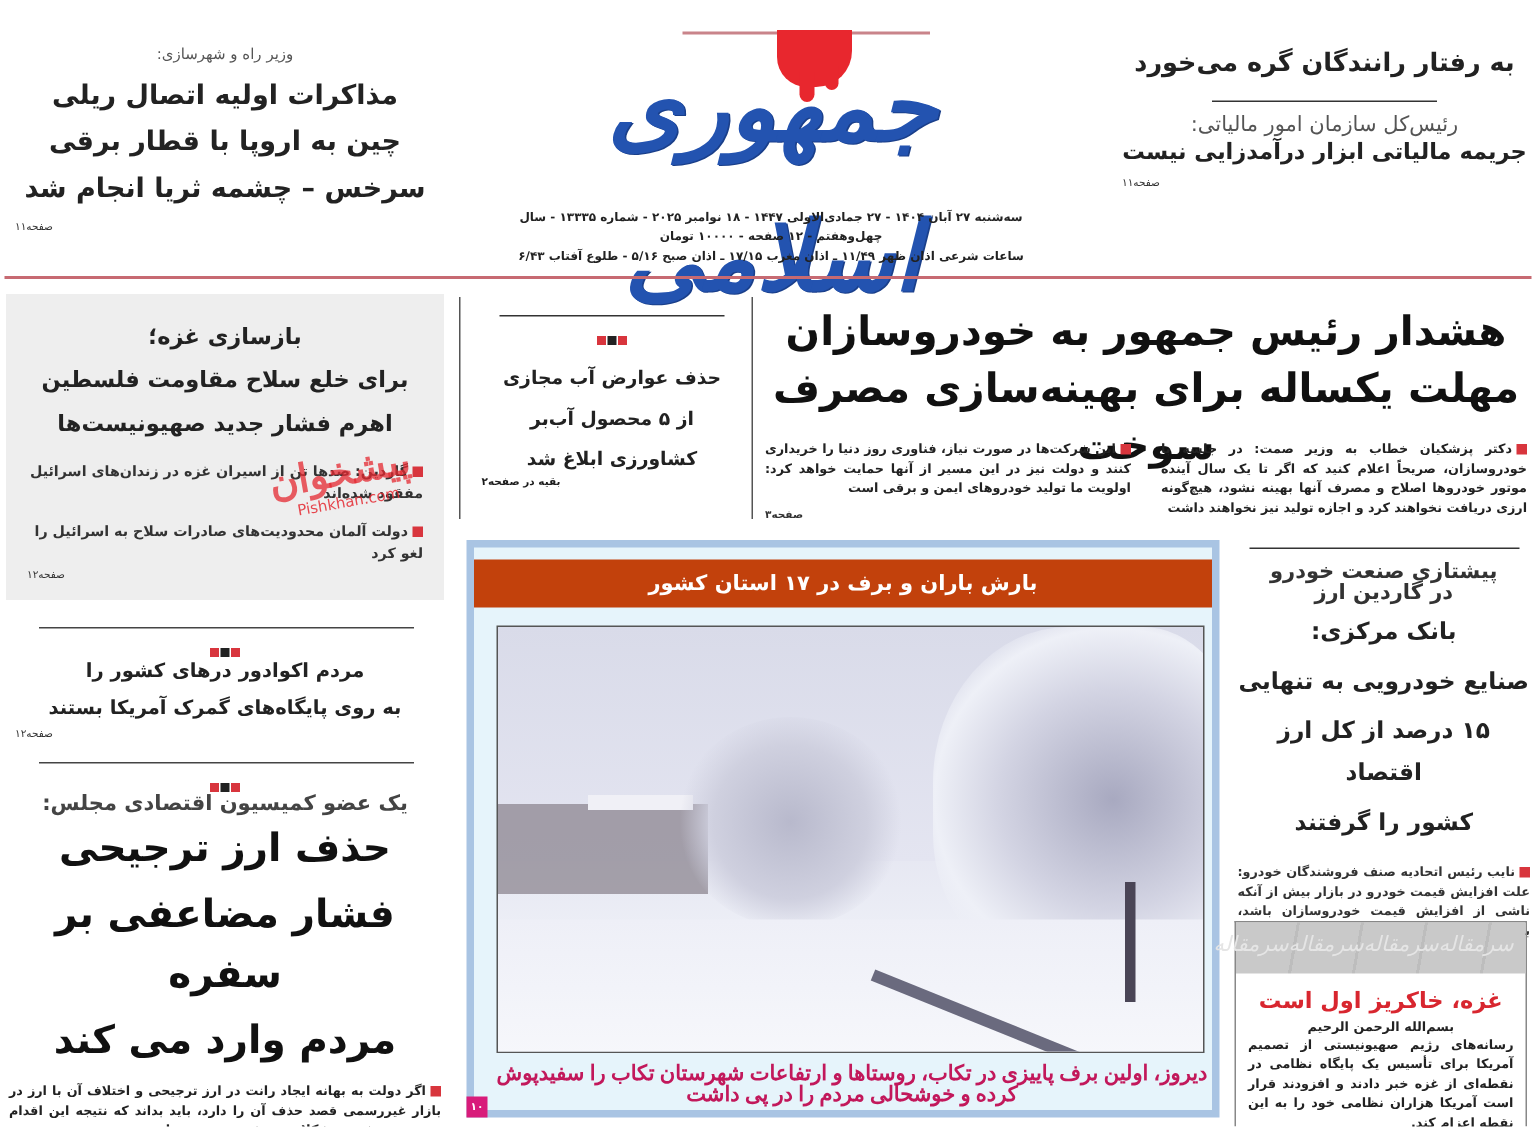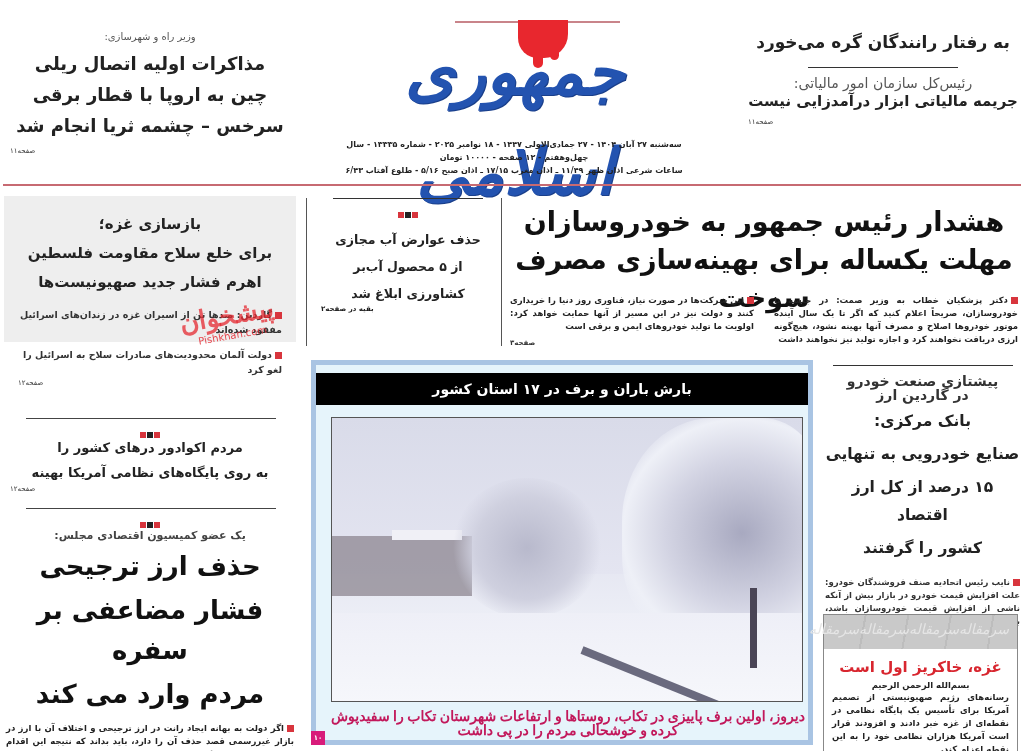--- a/index.html
+++ b/index.html
@@ -38,52 +38,52 @@
 
   
   .lead { left: 510px; top: 203px; width: 508px; text-align: center; }
   .lead .h { font-weight: bold; font-size: 27px; line-height: 38px; color: #111; letter-spacing: -0.3px; }
   .lead-cols { left: 510px; top: 294px; width: 508px; display: flex; gap: 20px; }
   .lead-cols .col { flex: 1; font-size: 8.5px; line-height: 13px; color: #222; text-align: justify; font-weight: bold; }
   .bullet { display: inline-block; width: 7px; height: 7px; background: #d8353d; margin-left: 3px; vertical-align: middle; }
 
   
   .vline { width: 1px; background: #555; }
-  .mid-story { left: 313px; top: 198px; width: 190px; text-align: center; }
+  .mid-story { left: 313px; top: 210px; width: 190px; text-align: center; }
   .mid-story .top-rule { width: 150px; height: 1px; background: #333; margin: 0 auto 4px; }
   .marker { display: inline-flex; gap: 1px; justify-content: center; }
   .marker i { display: block; width: 6px; height: 6px; }
   .marker i.r { background: #d8353d; }
   .marker i.k { background: #222; }
   .mid-story .h { font-weight: bold; font-size: 12.5px; line-height: 19px; margin-top: 8px; color: #222; }
   .mid-story .body { font-size: 8.5px; line-height: 13px; margin-top: 6px; text-align: justify; color: #333; padding: 0 6px; }
   .mid-story .more { font-size: 7px; text-align: left; padding: 2px 8px; font-weight: bold; }
 
   
-  .gaza-box { left: 4px; top: 196px; width: 292px; height: 146px; background: #eeeeee; padding: 14px 14px 0; text-align: center; }
+  .gaza-box { left: 4px; top: 196px; width: 292px; height: 204px; background: #eeeeee; padding: 14px 14px 0; text-align: center; }
   .gaza-box .h { font-weight: bold; font-size: 15px; line-height: 29px; color: #222; }
   .gaza-box .item { font-size: 9.5px; line-height: 15px; text-align: right; margin-top: 10px; font-weight: bold; color: #333; }
   .watermark { left: 185px; top: 300px; width: 90px; text-align: center; transform: rotate(-10deg); }
   .watermark .fa { font-family: "DejaVu Serif", serif; font-size: 26px; color: rgba(228,40,48,0.75); font-weight: bold; line-height: 30px; }
   .watermark .en { font-family: "DejaVu Sans", sans-serif; font-size: 10px; color: rgba(228,40,48,0.85); direction: ltr; }
 
   .thin-rule { height: 1px; background: #444; }
 
   .ecuador { left: 10px; top: 435px; width: 280px; text-align: center; }
   .ecuador .h { font-weight: bold; font-size: 13px; line-height: 25px; color: #222; }
 
   .forex { left: 6px; top: 530px; width: 288px; text-align: center; }
-  .forex .kicker { font-size: 11px; color: #444; line-height: 12px; font-weight: bold; }
+  .forex .kicker { font-size: 14px; color: #444; line-height: 12px; font-weight: bold; }
   .forex .h { font-weight: bold; font-size: 26px; line-height: 40px; color: #111; margin-top: 4px; }
   .forex .body { font-size: 8.5px; line-height: 13px; text-align: justify; margin-top: 8px; font-weight: bold; color: #222; }
 
   
   .photo-box { left: 311px; top: 360px; width: 502px; height: 385px; background: #a9c4e3; padding: 5px; }
   .photo-inner { width: 100%; height: 100%; background: #e6f4fb; position: relative; }
-  .photo-title { position: absolute; left: 0; top: 8px; width: 100%; height: 32px; background: #000000; color: #fff;
+  .photo-title { position: absolute; left: 0; top: 8px; width: 100%; height: 32px; background: #c2410c; color: #fff;
                  font-weight: bold; font-size: 14px; line-height: 32px; text-align: center; }
   .photo { position: absolute; left: 15px; top: 52px; width: 472px; height: 285px; border: 1px solid #555; overflow: hidden;
            background: linear-gradient(180deg, #dfe1ee 0%, #e3e4f0 45%, #eceef6 70%, #f3f4fa 100%); }
   .photo .sky { position: absolute; left: 0; top: 0; width: 100%; height: 55%; background: linear-gradient(180deg,#d9dbe9,#e4e5f1); }
   .photo .building { position: absolute; left: 0; top: 118px; width: 140px; height: 60px; background: #8c8590; opacity: .75; }
   .photo .roof { position: absolute; left: 60px; top: 112px; width: 70px; height: 10px; background: #f0f0f6; }
   .photo .tree1 { position: absolute; left: 120px; top: 60px; width: 150px; height: 140px; border-radius: 50%;
                   background: radial-gradient(circle, #b8b9cc 0%, #cfd0df 50%, rgba(220,221,234,0) 72%); }
   .photo .tree2 { position: absolute; left: 290px; top: 0; width: 200px; height: 230px; border-radius: 45% 30% 20% 40%;
                   background: radial-gradient(ellipse at 60% 50%, #a8a9c0 0%, #d3d4e3 45%, #eef0f7 70%, rgba(236,237,245,0) 80%); }
@@ -188,21 +188,21 @@
 <div class="abs thin-rule" style="left:26px;top:418px;width:250px"></div>
 <div class="abs center" style="left:10px;top:423px;width:280px">
   <span class="marker">
       <i class="r"></i>
       <i class="k"></i>
       <i class="r"></i>
     </span>
 </div>
 <div class="abs ecuador">
   <div class="h">مردم اکوادور درهای کشور را</div>
-  <div class="h">به روی پایگاه‌های نظامی آمریکا بهینه</div>
+  <div class="h">به روی پایگاه‌های گمرک آمریکا بستند</div>
   <div class="page-ref">صفحه۱۲</div>
 </div>
 <div class="abs thin-rule" style="left:26px;top:508px;width:250px"></div>
 <div class="abs center" style="left:10px;top:513px;width:280px">
   <span class="marker">
       <i class="r"></i>
       <i class="k"></i>
       <i class="r"></i>
     </span>
 </div>

